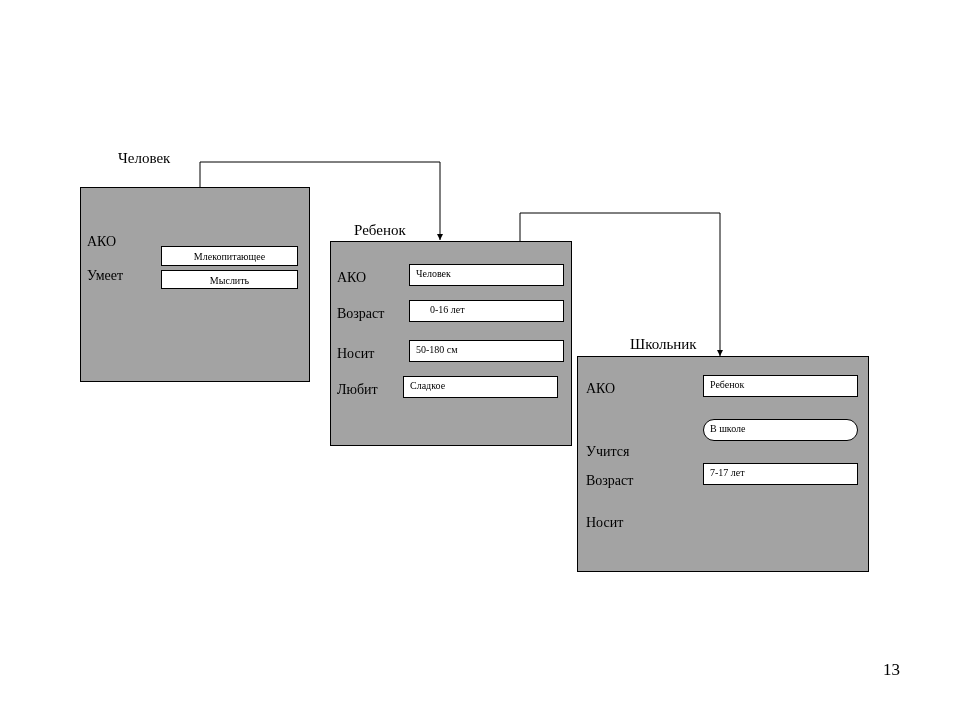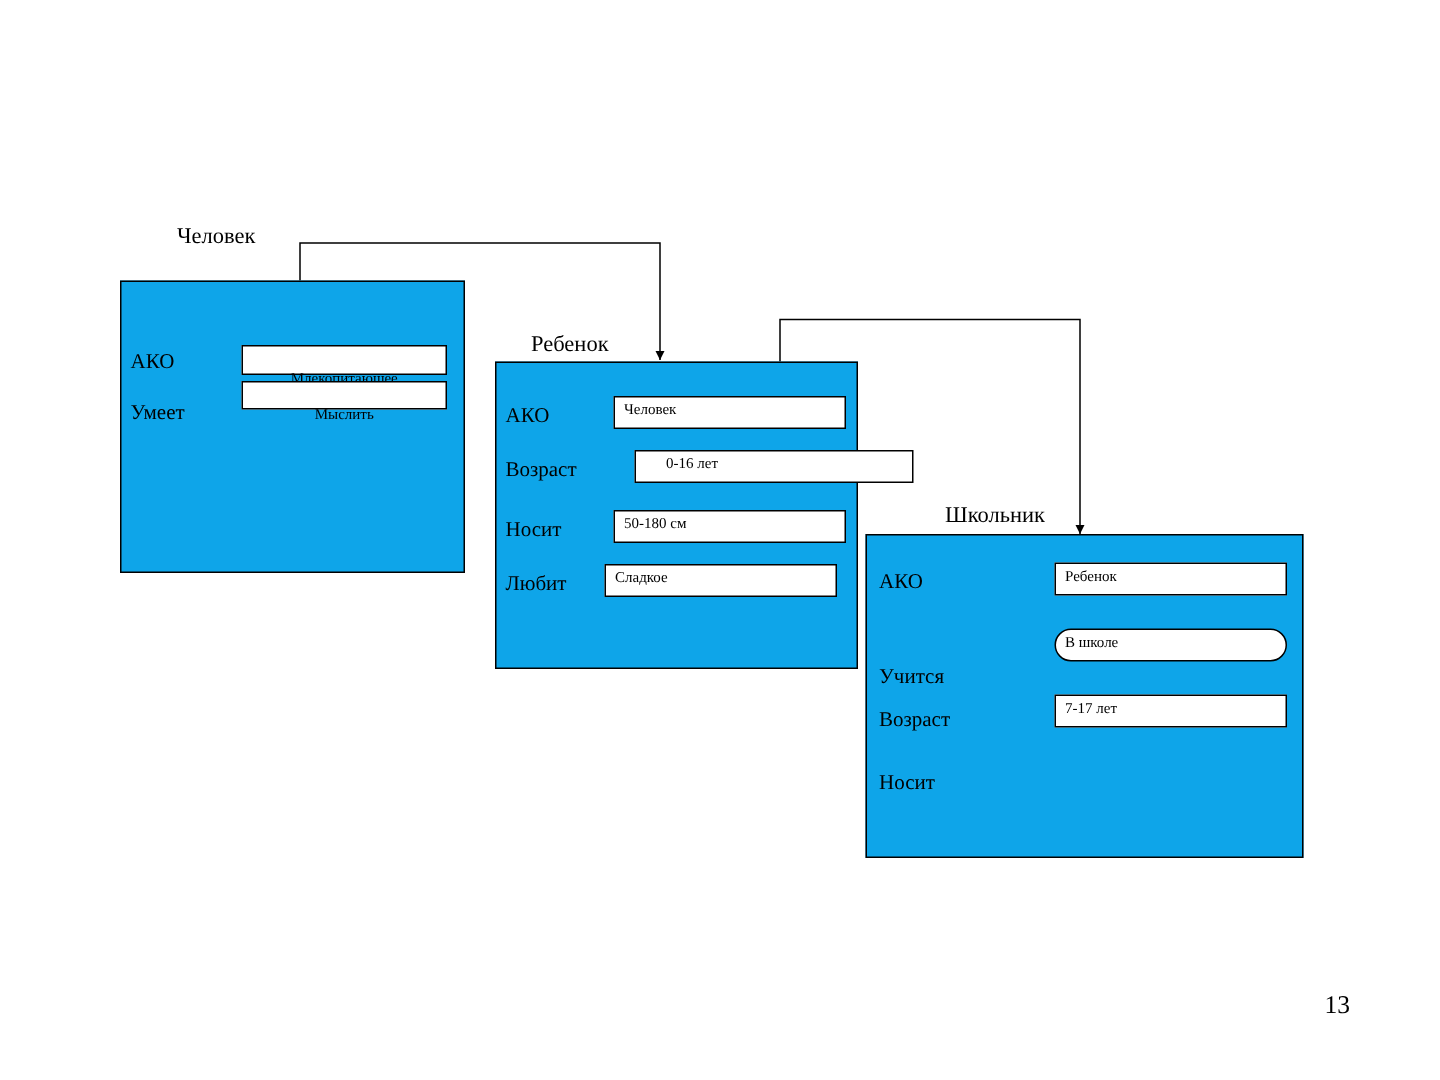--- a/index.html
+++ b/index.html
@@ -13,42 +13,43 @@
   }
   .stage {
     position: relative;
     width: 960px;
     height: 720px;
   }
   .frame {
     position: absolute;
     border: 1px solid #000;
     box-sizing: border-box;
-    background: #0ea5e9;
+    background: #a3a3a3;
   }
   .title {
     position: absolute;
     font-size: 15px;
   }
   .attr-label {
     position: absolute;
     font-size: 14px;
   }
   .value-box {
     position: absolute;
     border: 1px solid #000;
     box-sizing: border-box;
     font-size: 10px;
     padding: 3px 6px 0 6px;
     background: #fff;
   }
   .value-box.centered {
     text-align: center;
     font-size: 10px;
-    padding-top: 16px;
+    padding-top: 4px;
+    margin-top: 16px;
   }
   .page-num {
     position: absolute;
     font-size: 17px;
   }
   svg.arrows {
     position: absolute;
     left: 0; top: 0;
     width: 960px; height: 720px;
     pointer-events: none;
@@ -79,21 +80,21 @@
     <div class="attr-label" style="left:6px; top:80px;">Умеет</div>
     <div class="value-box centered" style="left:80px; top:66px; width:137px; height:19px;">Мыслить</div>
   </div>
 
   <div class="title" style="left:354px; top:222px;">Ребенок</div>
   <div class="frame" style="left:330px; top:241px; width:242px; height:205px;">
     <div class="attr-label" style="left:6px; top:28px;">АКО</div>
     <div class="value-box" style="left:78px; top:22px; width:155px; height:22px;">Человек</div>
 
     <div class="attr-label" style="left:6px; top:64px;">Возраст</div>
-    <div class="value-box" style="left:92px; top:58px; width:186px; height:22px;padding-left:20px;">0-16 лет</div>
+    <div class="value-box" style="left:78px; top:58px; width:155px; height:22px;padding-left:20px;">0-16 лет</div>
 
     <div class="attr-label" style="left:6px; top:104px;">Носит</div>
     <div class="value-box" style="left:78px; top:98px; width:155px; height:22px;">50-180 см</div>
 
     <div class="attr-label" style="left:6px; top:140px;">Любит</div>
     <div class="value-box" style="left:72px; top:134px; width:155px; height:22px;">Сладкое</div>
   </div>
 
   <div class="title" style="left:630px; top:336px;">Школьник</div>
   <div class="frame" style="left:577px; top:356px; width:292px; height:216px;">

